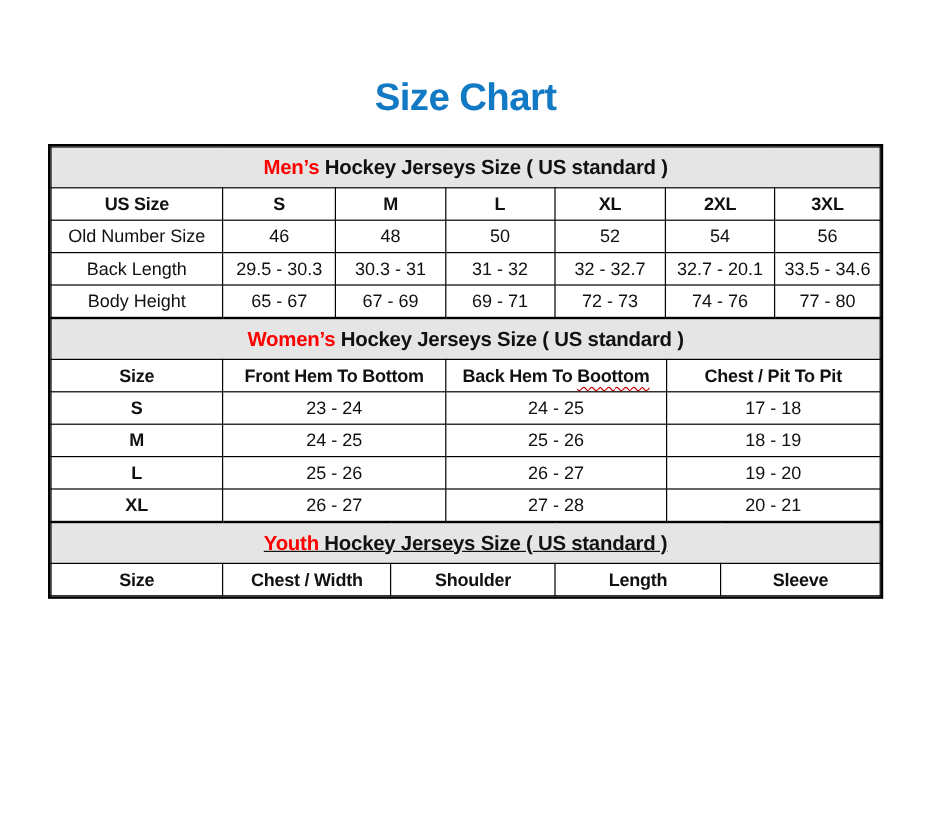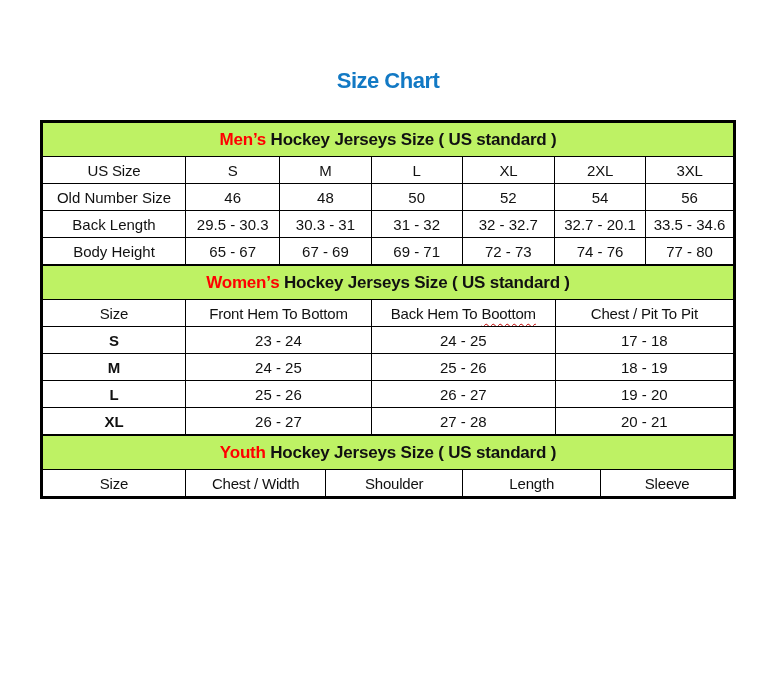--- a/index.html
+++ b/index.html
@@ -6,21 +6,21 @@
   html, body {
     margin: 0; padding: 0;
     width: 776px; height: 692px;
     background: #ffffff;
     font-family: "Liberation Sans", sans-serif;
     overflow: hidden;
   }
   .title {
     margin: 64px 0 0 0;
     text-align: center;
-    font-size: 22px;
+    font-size: 32px;
     line-height: 34px;
     font-weight: 700;
     letter-spacing: -0.5px;
     color: #1279C4;
   }
   .tables-wrap {
     width: 696px;
     margin: 22px auto 0 auto;
     border: 2px solid #000;
   }
@@ -34,30 +34,30 @@
     text-align: center;
     vertical-align: middle;
     padding: 0 2px;
     color: #111;
     font-size: 15px;
     height: 27px;
     overflow: hidden;
     white-space: nowrap;
   }
   tr.banner-row td {
-    background: #bef264;
+    background: #e5e5e5;
     height: 34px;
     font-weight: 700;
     font-size: 17px;
     letter-spacing: -0.2px;
   }
   .hl { color: #FF0000; }
-  tr.header-row th { font-weight: 400; letter-spacing: -0.2px; margin-top: 46px; }
+  tr.header-row th { font-weight: 700; letter-spacing: -0.2px; margin-top: 46px; }
   td.bold { font-weight: 700; }
-  .youth-table td { height: 29px; }
+  .youth-table td { height: 29px; text-decoration: underline; }
   .wavy {
     text-decoration-line: underline;
     text-decoration-style: wavy;
     text-decoration-color: #C00000;
     text-decoration-thickness: 1px;
     text-underline-offset: 4px;
   }
 </style>
 </head>
 <body>

